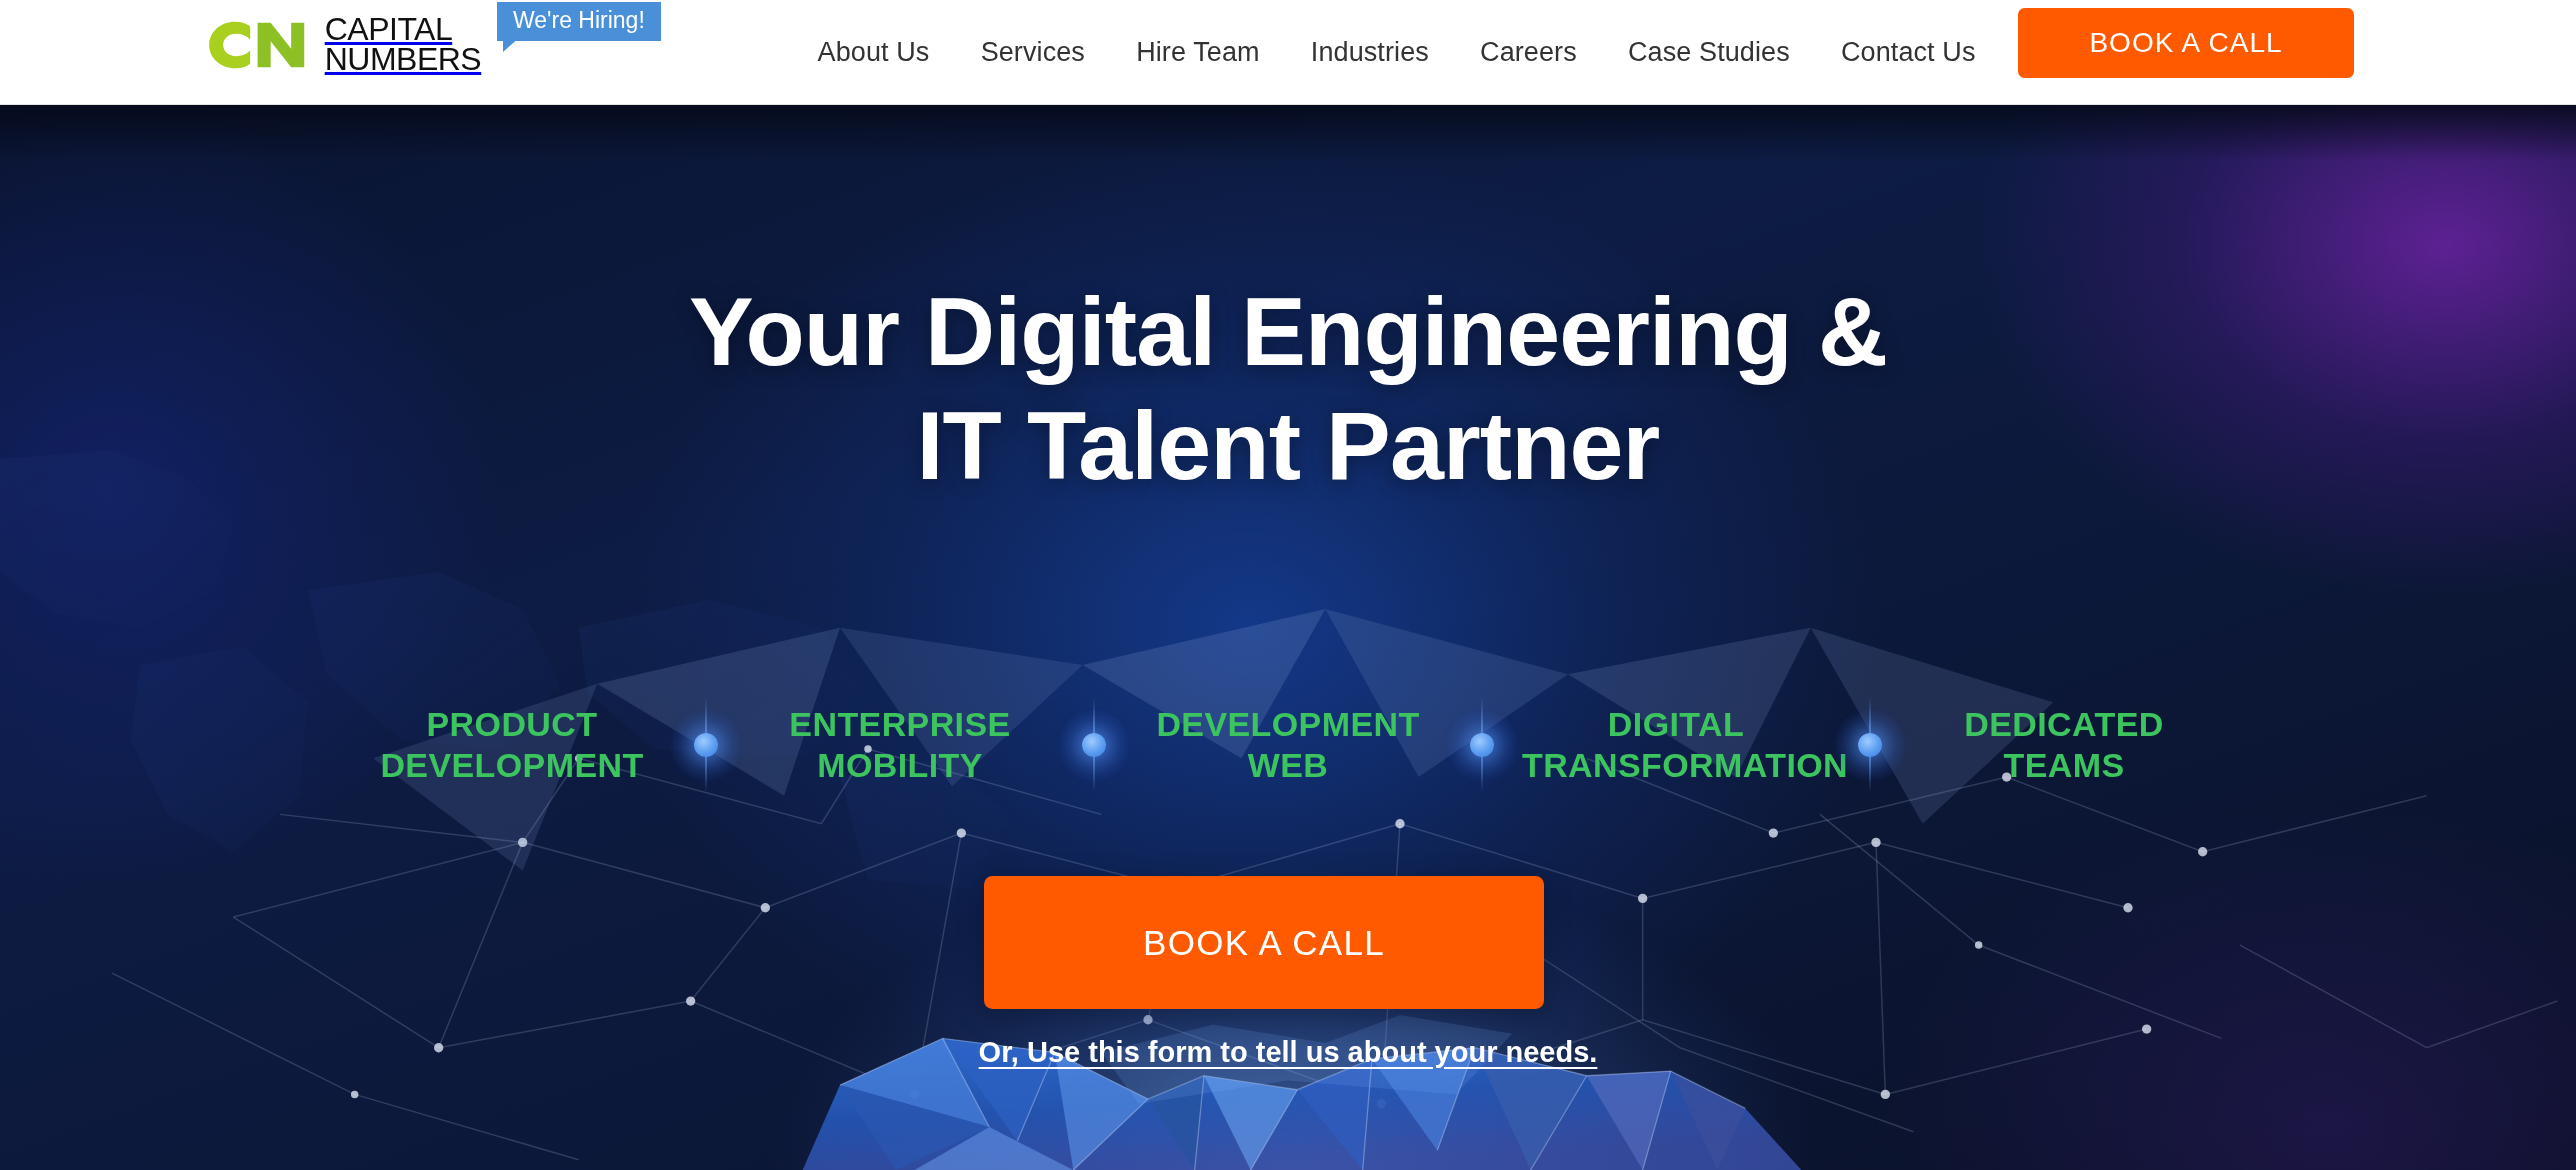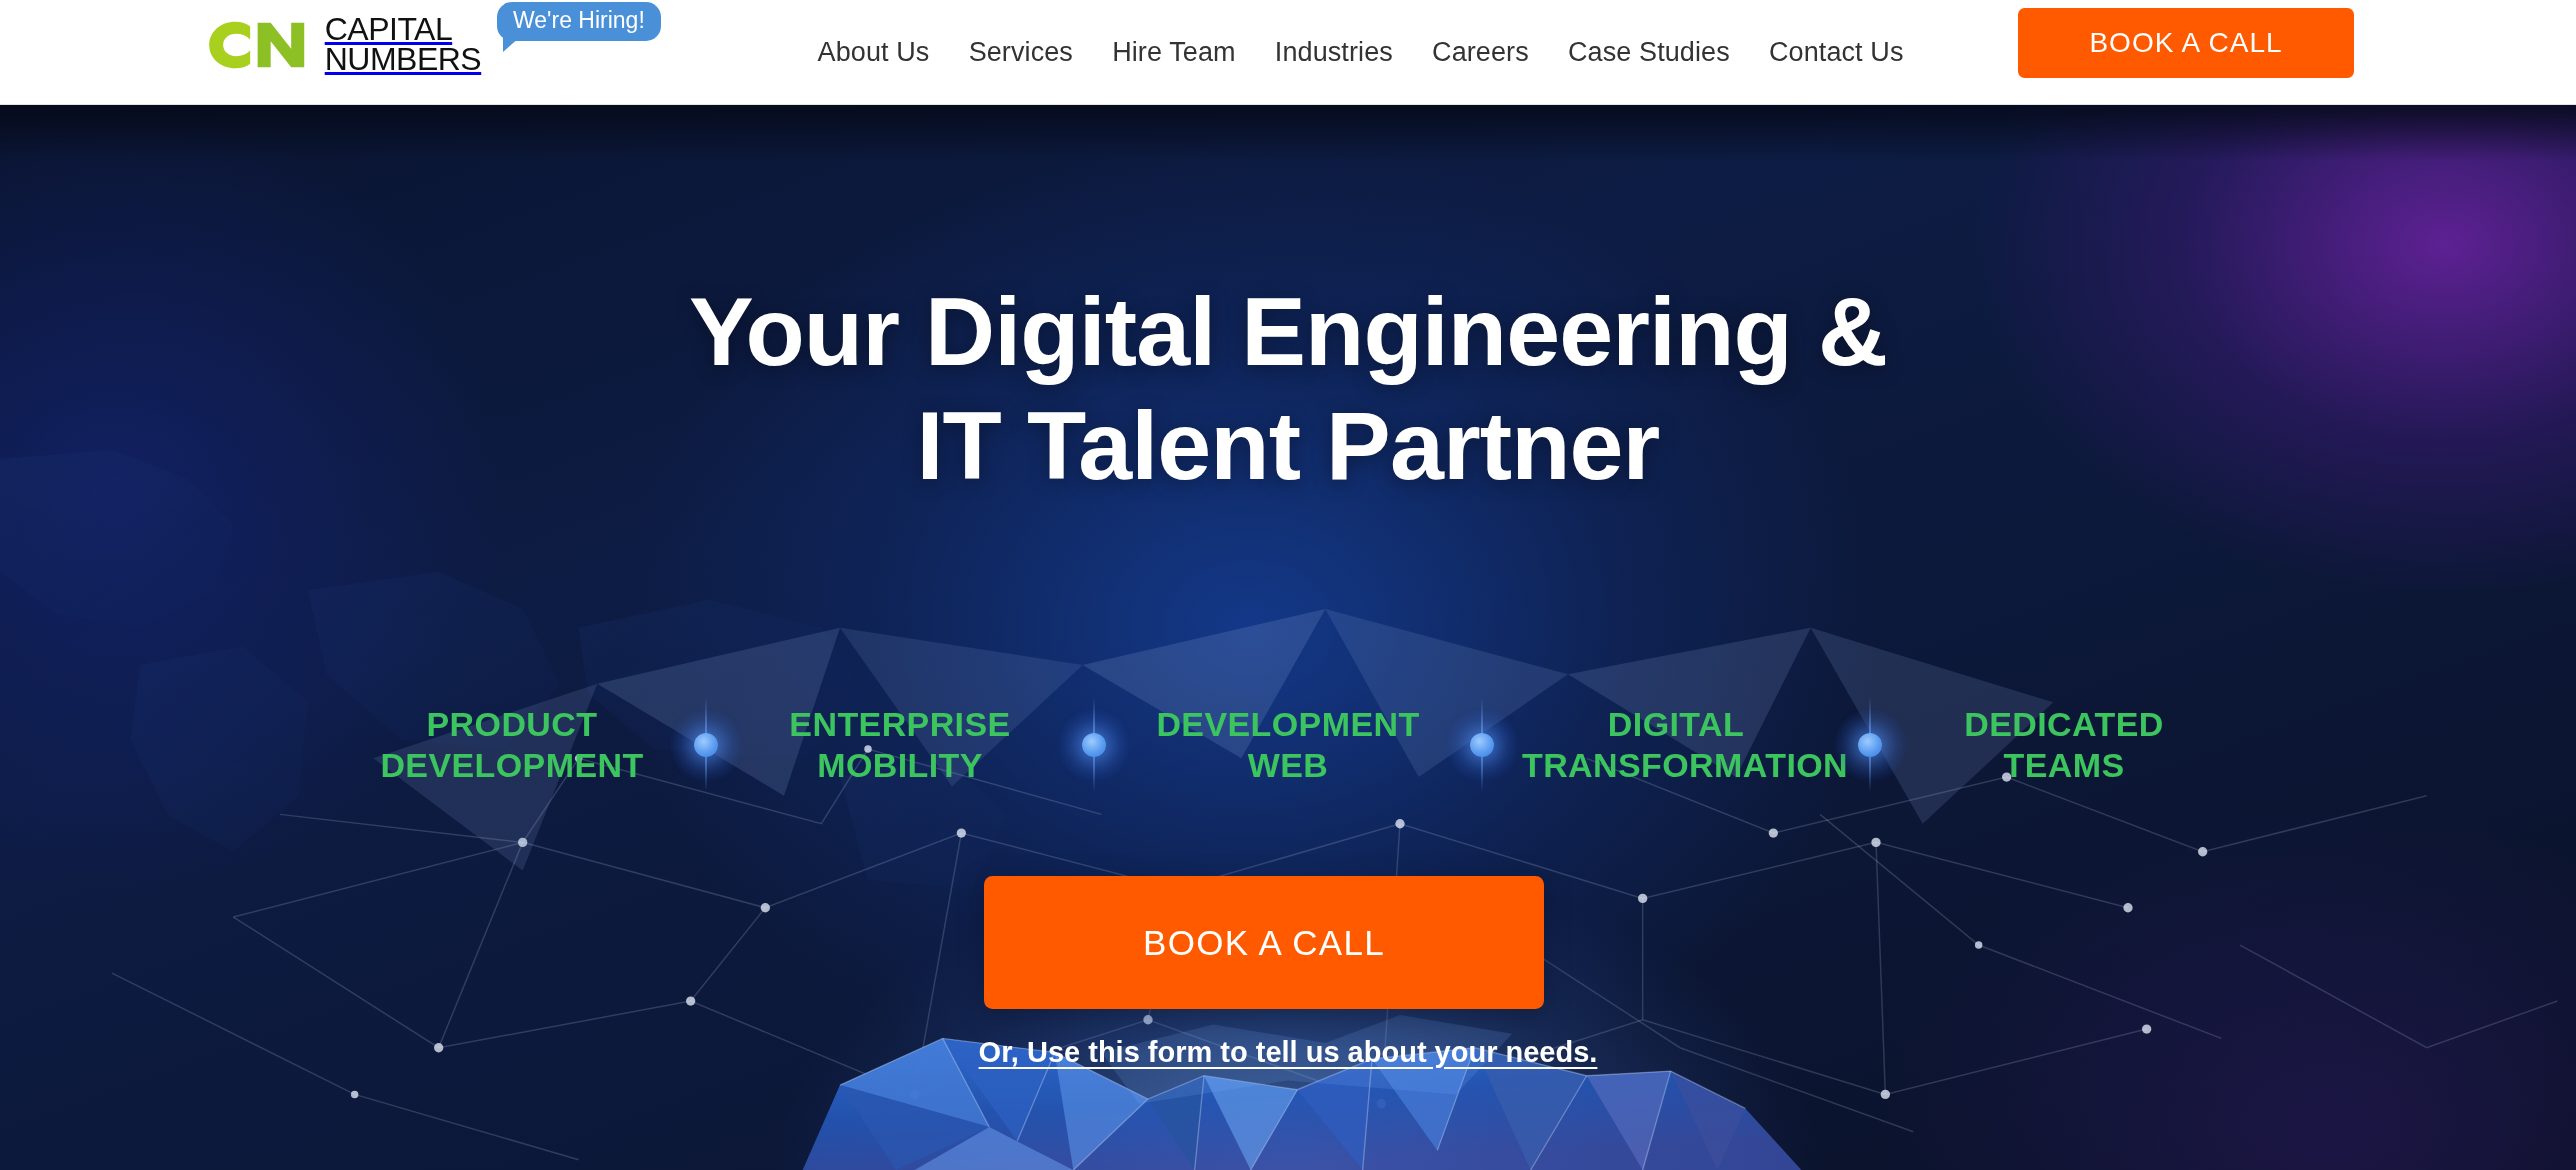--- a/index.html
+++ b/index.html
@@ -26,37 +26,37 @@
     line-height:0.92;
   }
   .logo-words span{
     font-family:"Liberation Sans", sans-serif;
     font-size:32px; font-weight:400; letter-spacing:-0.5px;
     color:#111;
   }
   .hiring-badge{
     position:absolute; left:497px; top:1.9px;
     background:#4a90d9; color:#fff;
-    border-radius:15px;
+    border-radius:0;
     padding:6.5px 16px 8.4px 16px;
     font-size:23px; line-height:1.05;
     white-space:nowrap;
     z-index:60;
   }
   .hiring-badge::after{
     content:""; position:absolute; left:5.6px; bottom:-11.2px;
     width:0;height:0;
     border-left:0 solid transparent;
     border-right:17.7px solid transparent;
     border-top:15px solid #4a90d9;
   }
 
   .nav{
     position:absolute; left:798px; top:0; height:105px;
-    display:flex; align-items:center; gap:0;
+    display:flex; align-items:center; gap:12px;
   }
   .nav a{
     color:#333333; text-decoration:none;
     font-size:27px; font-weight:400;
     padding:0 19.6px; white-space:nowrap;
     letter-spacing:0.1px;
   }
 
   .btn-header{
     position:absolute; left:2018px; top:8.4px;

